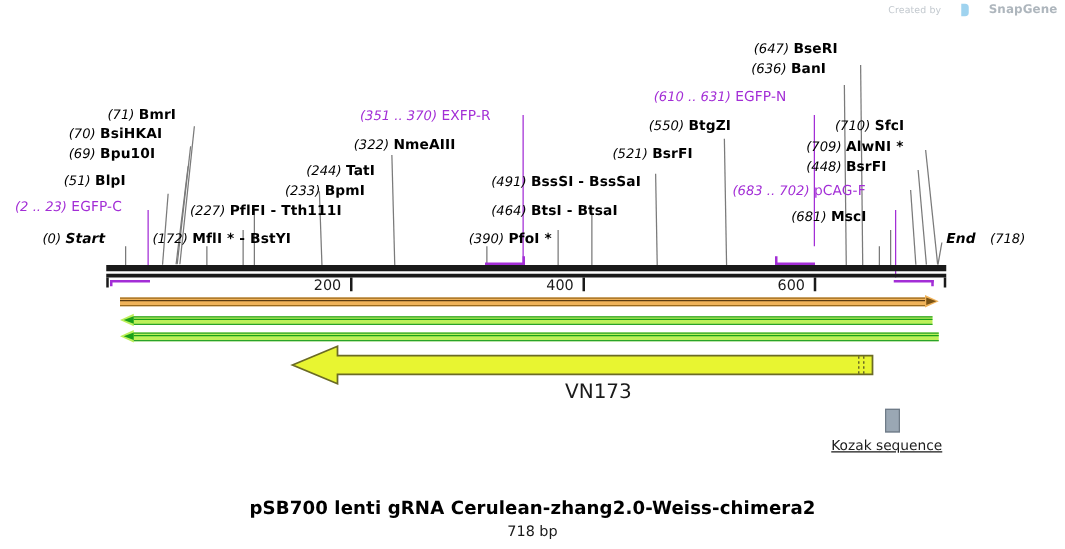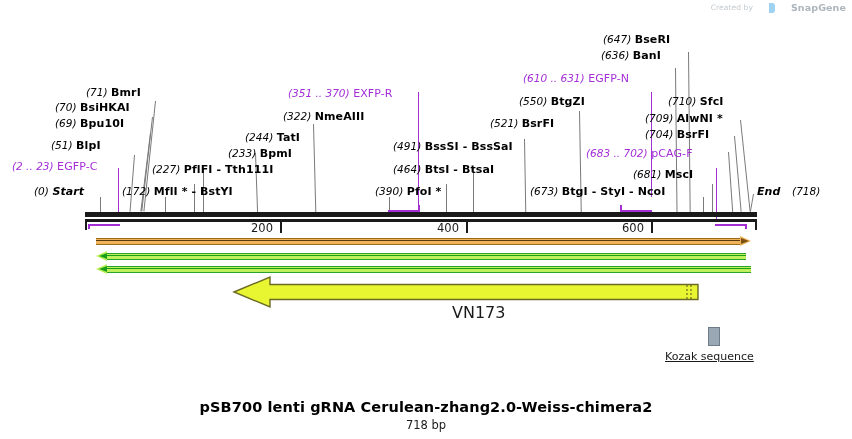--- a/index.html
+++ b/index.html
@@ -206,34 +206,30 @@
   </div>
   <div class="lbl" style="left:601px;top:49px;">
     <span class="pos">(636)</span>
     <span class="nm">BanI</span>
   </div>
   <div class="lbl" style="left:603px;top:33px;">
     <span class="pos">(647)</span>
     <span class="nm">BseRI</span>
   </div>
 
-  <div class="lbl" style="left:530px;top:185px;">
-    <span class="pos">(673)</span>
-    <span class="nm">BtgI - StyI - NcoI</span>
-  </div>
   <div class="lbl" style="left:633px;top:168px;">
     <span class="pos">(681)</span>
     <span class="nm">MscI</span>
   </div>
   <div class="lbl purple" style="left:586px;top:147px;">
     <span class="pos">(683 .. 702)</span>
     <span class="nm">pCAG-F</span>
   </div>
   <div class="lbl" style="left:645px;top:128px;">
-    <span class="pos">(704)</span>
+    <span class="pos">(448)</span>
     <span class="nm">BsrFI</span>
   </div>
   <div class="lbl" style="left:645px;top:112px;">
     <span class="pos">(709)</span>
     <span class="nm">AlwNI *</span>
   </div>
   <div class="lbl" style="left:668px;top:95px;">
     <span class="pos">(710)</span>
     <span class="nm">SfcI</span>
   </div>

